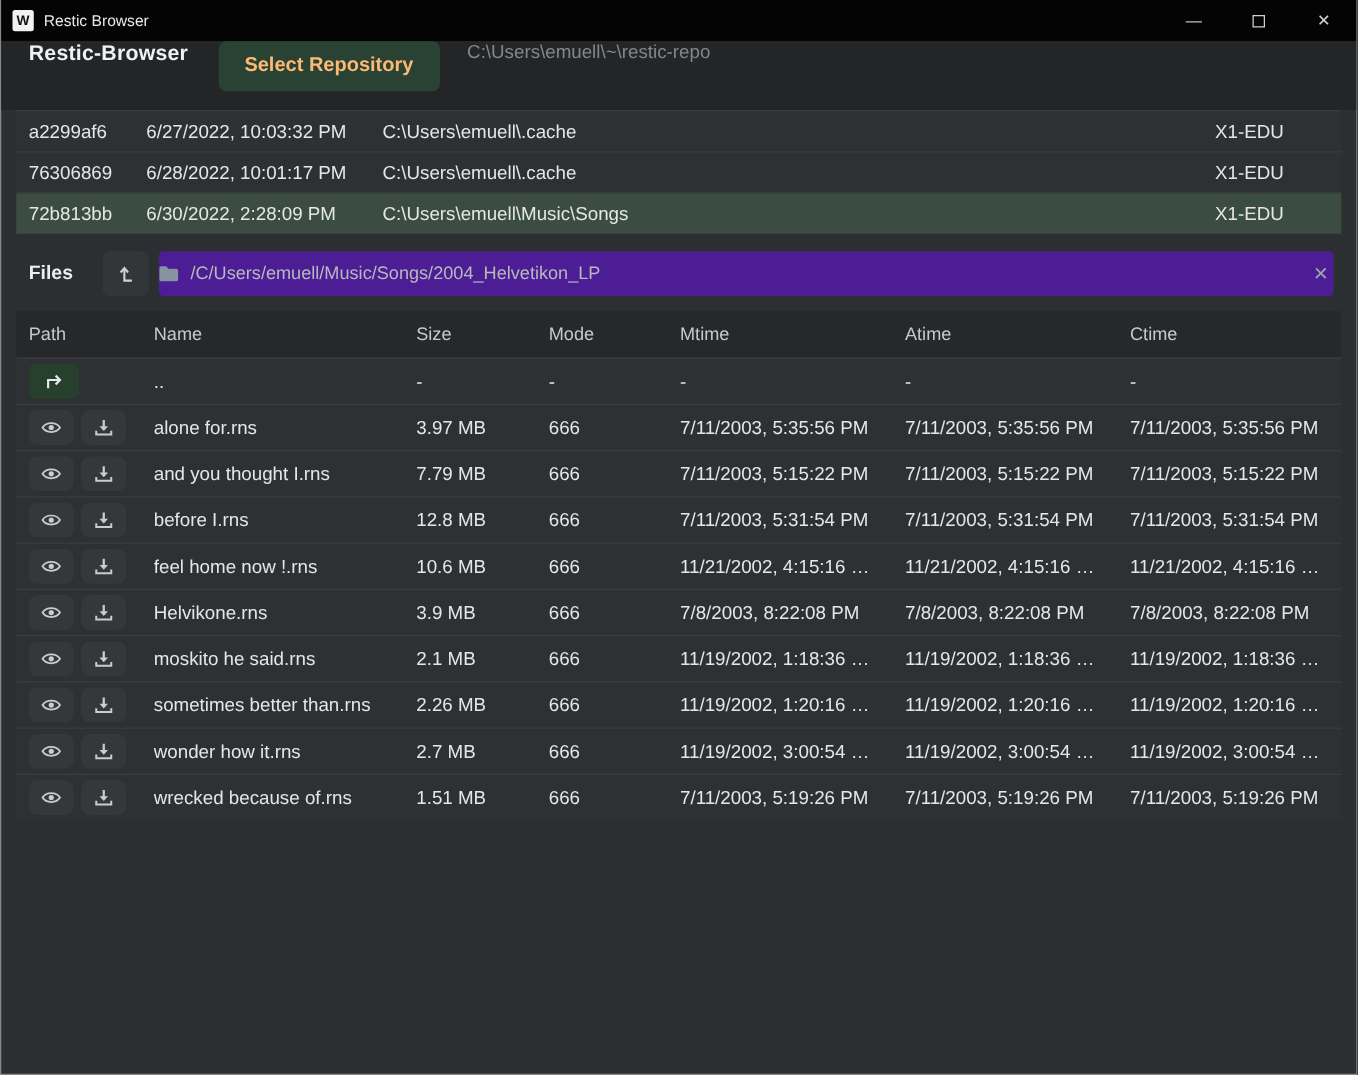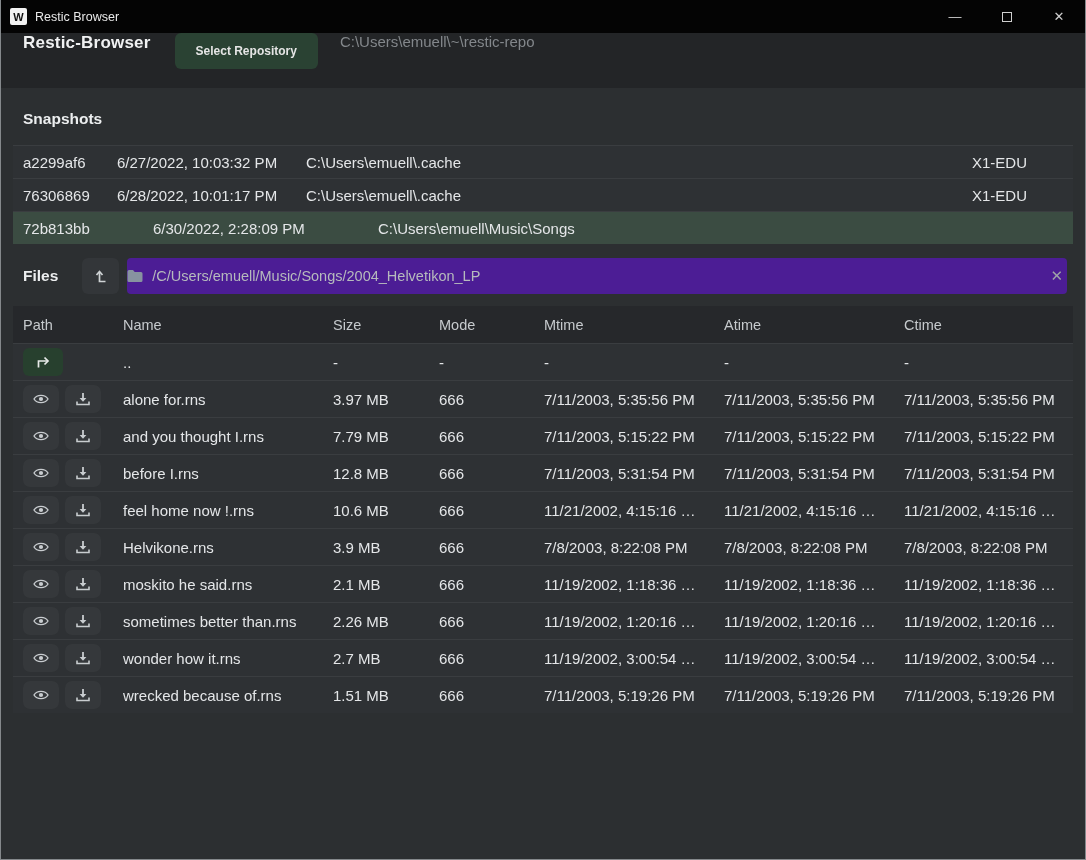--- a/index.html
+++ b/index.html
@@ -15,38 +15,38 @@
               color:#111; font-weight:bold; font-size:11px; }
   .titlebar-text { color:#e9e9e9; font-size:12.5px; margin-left:8px; flex:1; }
   .win-controls { display:flex; height:100%; }
   .win-btn { width:52px; height:100%; display:flex; align-items:center; justify-content:center;
              color:#cfcfcf; font-size:13px; }
   .max-glyph { width:10px; height:10px; border:1px solid #cfcfcf; display:inline-block; }
 
   
   .appheader { height:55px; background:#232527; display:flex; align-items:flex-start; flex:none; }
   .app-title { color:#f0f1f2; font-size:17px; font-weight:bold; margin-left:22px; letter-spacing:.2px; }
-  .repo-btn { margin-left:24px; background:#2a4233; color:#e5e5e5; border:none; border-radius:6px;
-              font-family:inherit; font-size:12px; font-weight:bold; padding:11px 21px; cursor:pointer; }
+  .repo-btn { margin-left:24px; background:#2a4233; color:#fdba74; border:none; border-radius:6px;
+              font-family:inherit; font-size:16px; font-weight:bold; padding:11px 21px; cursor:pointer; }
   .repo-path { color:#83878b; font-size:15px; margin-left:22px; }
 
   
   .section-title { color:#eceeef; font-size:15.5px; font-weight:bold; margin:22px 0 17px 22px; }
 
   
   .tbl { margin:0 12px; flex:none; }
   .snap-grid { display:grid; grid-template-columns:94px 189px 335px 331px 1fr;
                align-items:center; padding:0 0 0 10px; }
   .file-grid { display:grid; grid-template-columns:100px 210px 106px 105px 180px 180px 1fr;
                align-items:center; padding:0 0 0 10px; }
   .tbl-head { background:#26282b; height:37px; color:#c6cacd; font-size:14.5px; }
   .cell { white-space:nowrap; overflow:hidden; padding-right:8px; }
   .row { background:#2e3134; color:#e4e6e8; font-size:15px; border-top:1px solid #3a3d40; }
   .snap-row { height:33px; }
-  .snap-row.selected { background:#3b4c42;gap:36px; }
+  .snap-row.selected { background:#3b4c42; }
   .file-row { height:37px; }
 
   
   .files-bar { display:flex; align-items:center; margin:14px 18px 12px 22px; flex:none; }
   .files-label { color:#eceeef; font-size:15.5px; font-weight:bold; margin-right:24px; }
   .icon-btn { width:37px; height:36px; background:#333639; border:none; border-radius:6px;
               display:flex; align-items:center; justify-content:center; cursor:pointer; flex:none; }
   .path-box { flex:1; height:36px; background:#4c1d95; border-radius:4px; margin-left:8px;
               display:flex; align-items:center; padding:0 0; }
   .path-text { color:#b6babd; font-size:14.5px; margin-left:9px; flex:1;
@@ -77,21 +77,20 @@
       <div class="win-btn">✕</div>
     </div>
   </div>
 
   <div class="appheader">
     <span class="app-title">Restic-Browser</span>
     <button class="repo-btn">Select Repository</button>
     <span class="repo-path">C:\Users\emuell\~\restic-repo</span>
   </div>
 
-  <div class="section-title">Snapshots</div>
 
   <div class="tbl">
     <div id="snap-rows">
   <div class="snap-grid row snap-row">
     <div class="cell">a2299af6</div>
     <div class="cell">6/27/2022, 10:03:32 PM</div>
     <div class="cell">C:\Users\emuell\.cache</div>
     <div class="cell"></div>
     <div class="cell">X1-EDU</div>
   </div>

